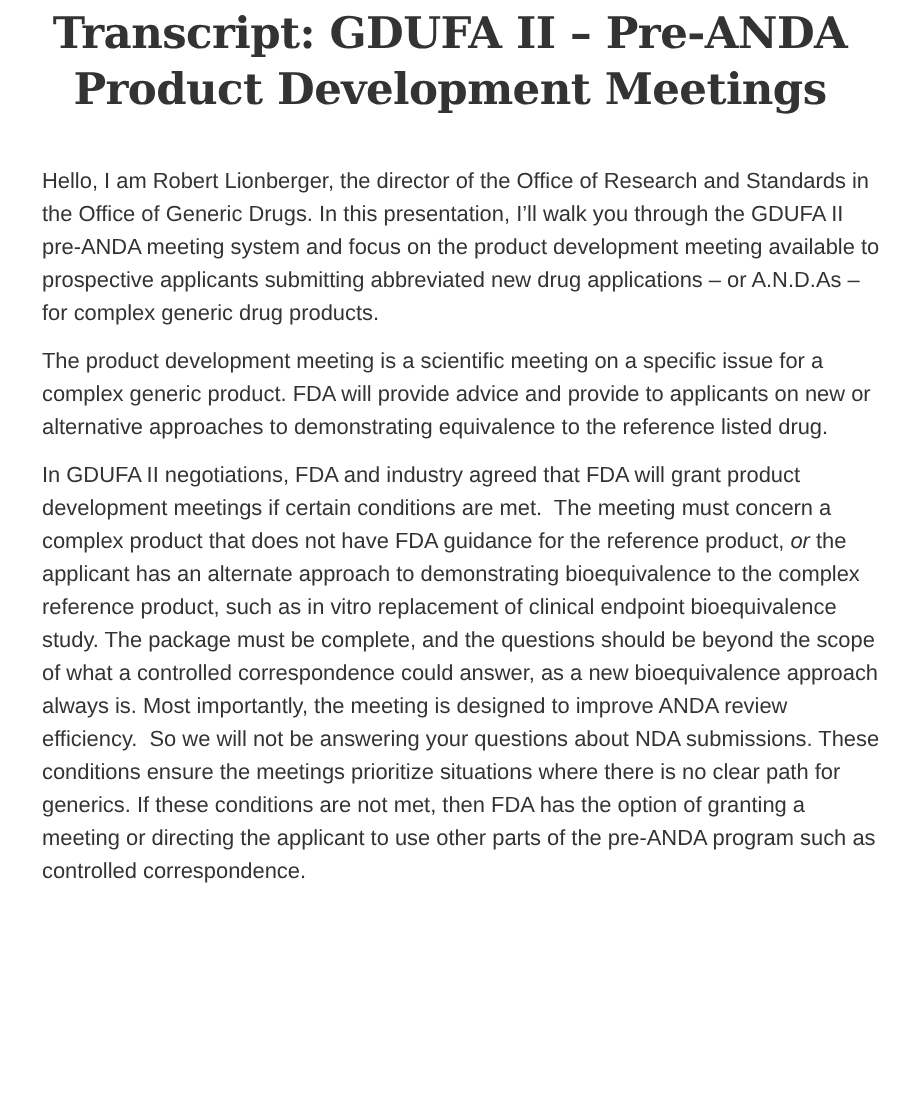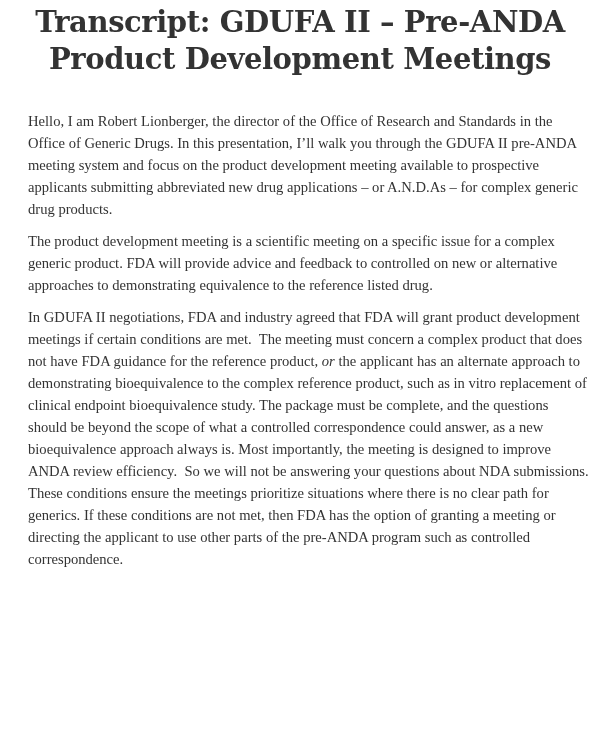--- a/index.html
+++ b/index.html
@@ -30,31 +30,31 @@
       padding-top: 4px;
       letter-spacing: -0.4px;
     }
     .content {
       position: absolute;
       left: 28px;
       top: 110px;
       width: 562px;
     }
     .para {
-      font-family: Liberation Serif, serif;
+      font-family: Liberation Sans, sans-serif;
       font-size: 14.6px;
       line-height: 22px;
       color: #333333;
       margin: 0 0 10px 0;
     }
   </style>
 </head>
 <body>
 
 <div class="page">
   <h1 class="title">Transcript: GDUFA II – Pre-ANDA Product Development Meetings</h1>
 
   <div class="content">
     <p class="para">Hello, I am Robert Lionberger, the director of the Office of Research and Standards in the Office of Generic Drugs. In this presentation, I’ll walk you through the GDUFA II pre-ANDA meeting system and focus on the product development meeting available to prospective applicants submitting abbreviated new drug applications – or A.N.D.As – for complex generic drug products.</p>
-    <p class="para">The product development meeting is a scientific meeting on a specific issue for a complex generic product. FDA will provide advice and feedback to controlled on new or alternative approaches to demonstrating equivalence to the reference listed drug.</p>
+    <p class="para">The product development meeting is a scientific meeting on a specific issue for a complex generic product. FDA will provide advice and provide to applicants on new or alternative approaches to demonstrating equivalence to the reference listed drug.</p>
     <p class="para"><span>In GDUFA II negotiations, FDA and industry agreed that FDA will grant product development meetings if certain conditions are met.&nbsp; The meeting must concern a complex product that does not have FDA guidance for the reference product, </span><em>or</em><span> the applicant has an alternate approach to demonstrating bioequivalence to the complex reference product, such as in vitro replacement of clinical endpoint bioequivalence study. The package must be complete, and the questions should be beyond the scope of what a controlled correspondence could answer, as a new bioequivalence approach always is. Most importantly, the meeting is designed to improve ANDA review efficiency.&nbsp; So we will not be answering your questions about NDA submissions. These conditions ensure the meetings prioritize situations where there is no clear path for generics. If these conditions are not met, then FDA has the option of granting a meeting or directing the applicant to use other parts of the pre-ANDA program such as controlled correspondence.</span></p>
   </div>
 </div>
 
 </body></html>

